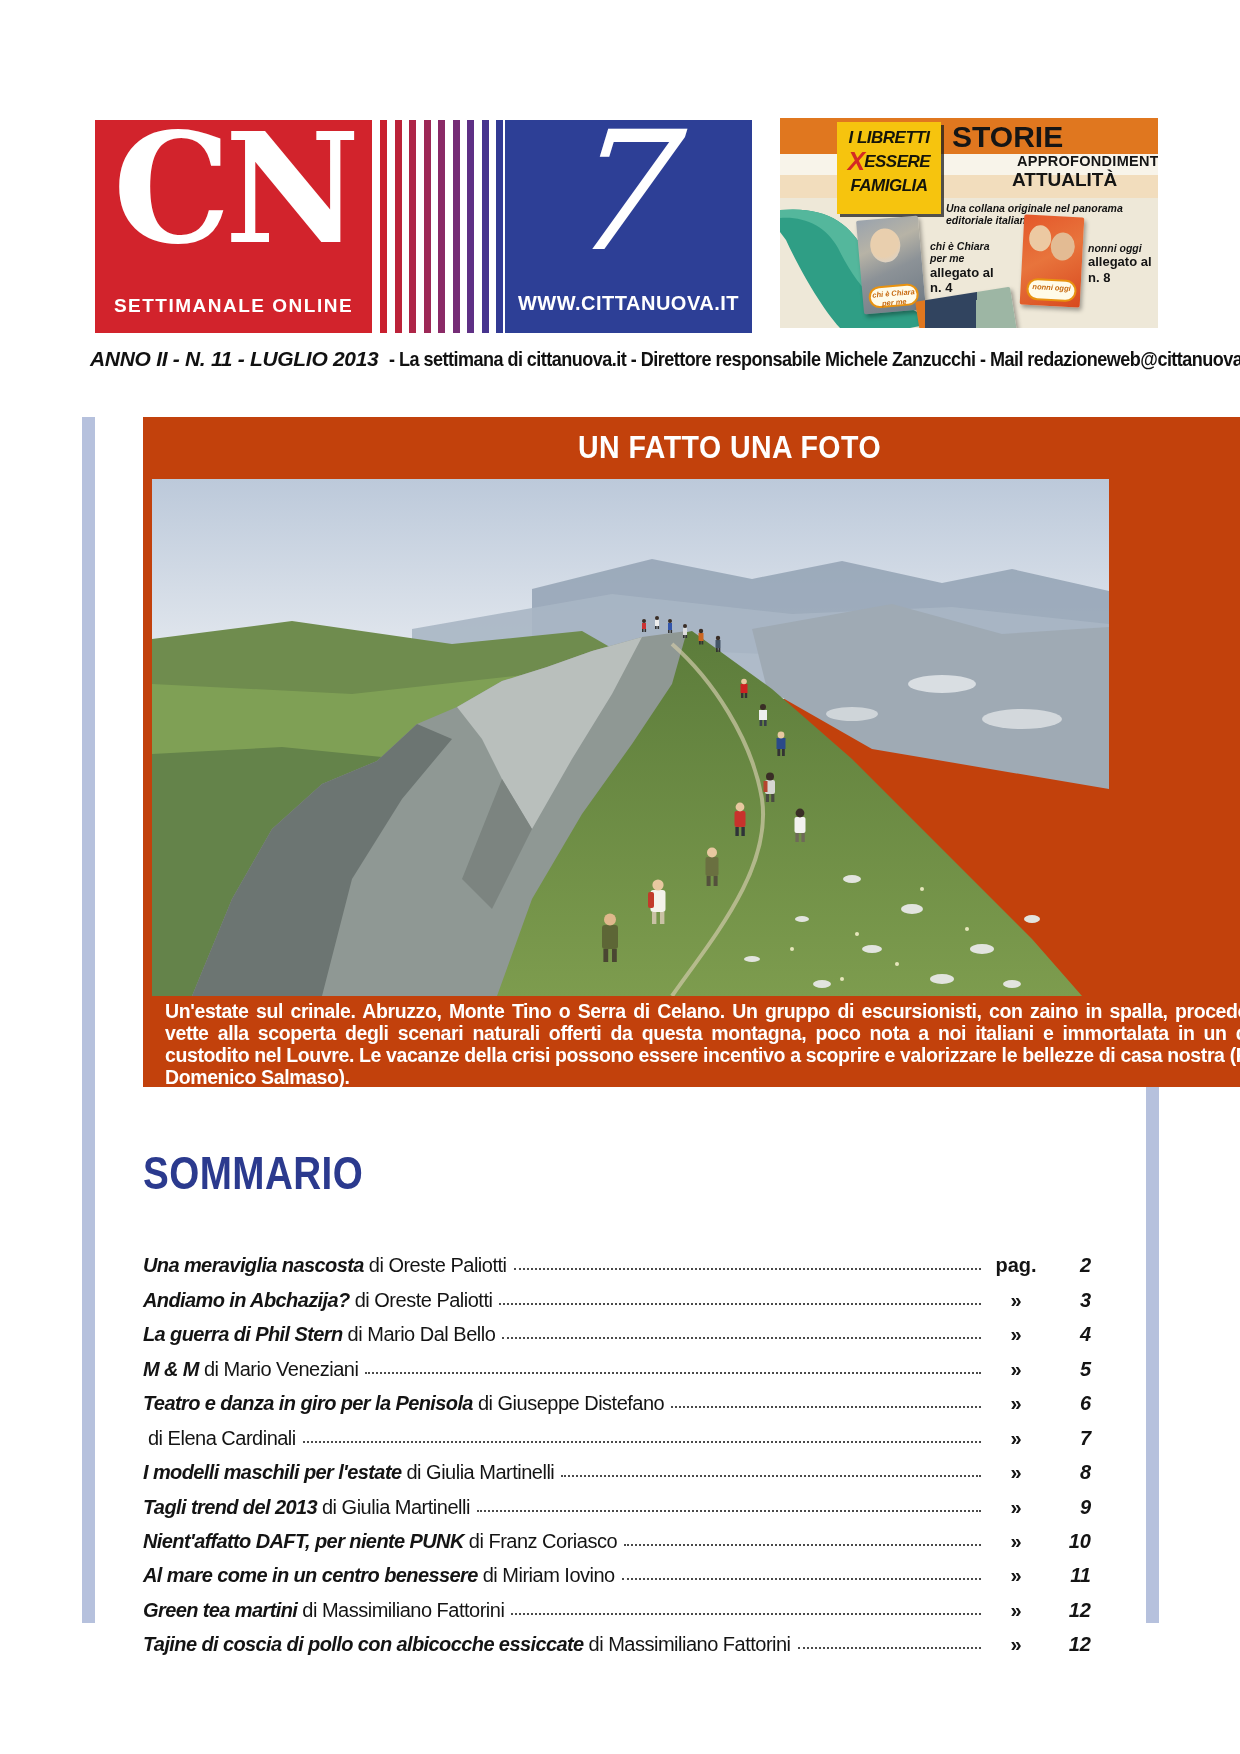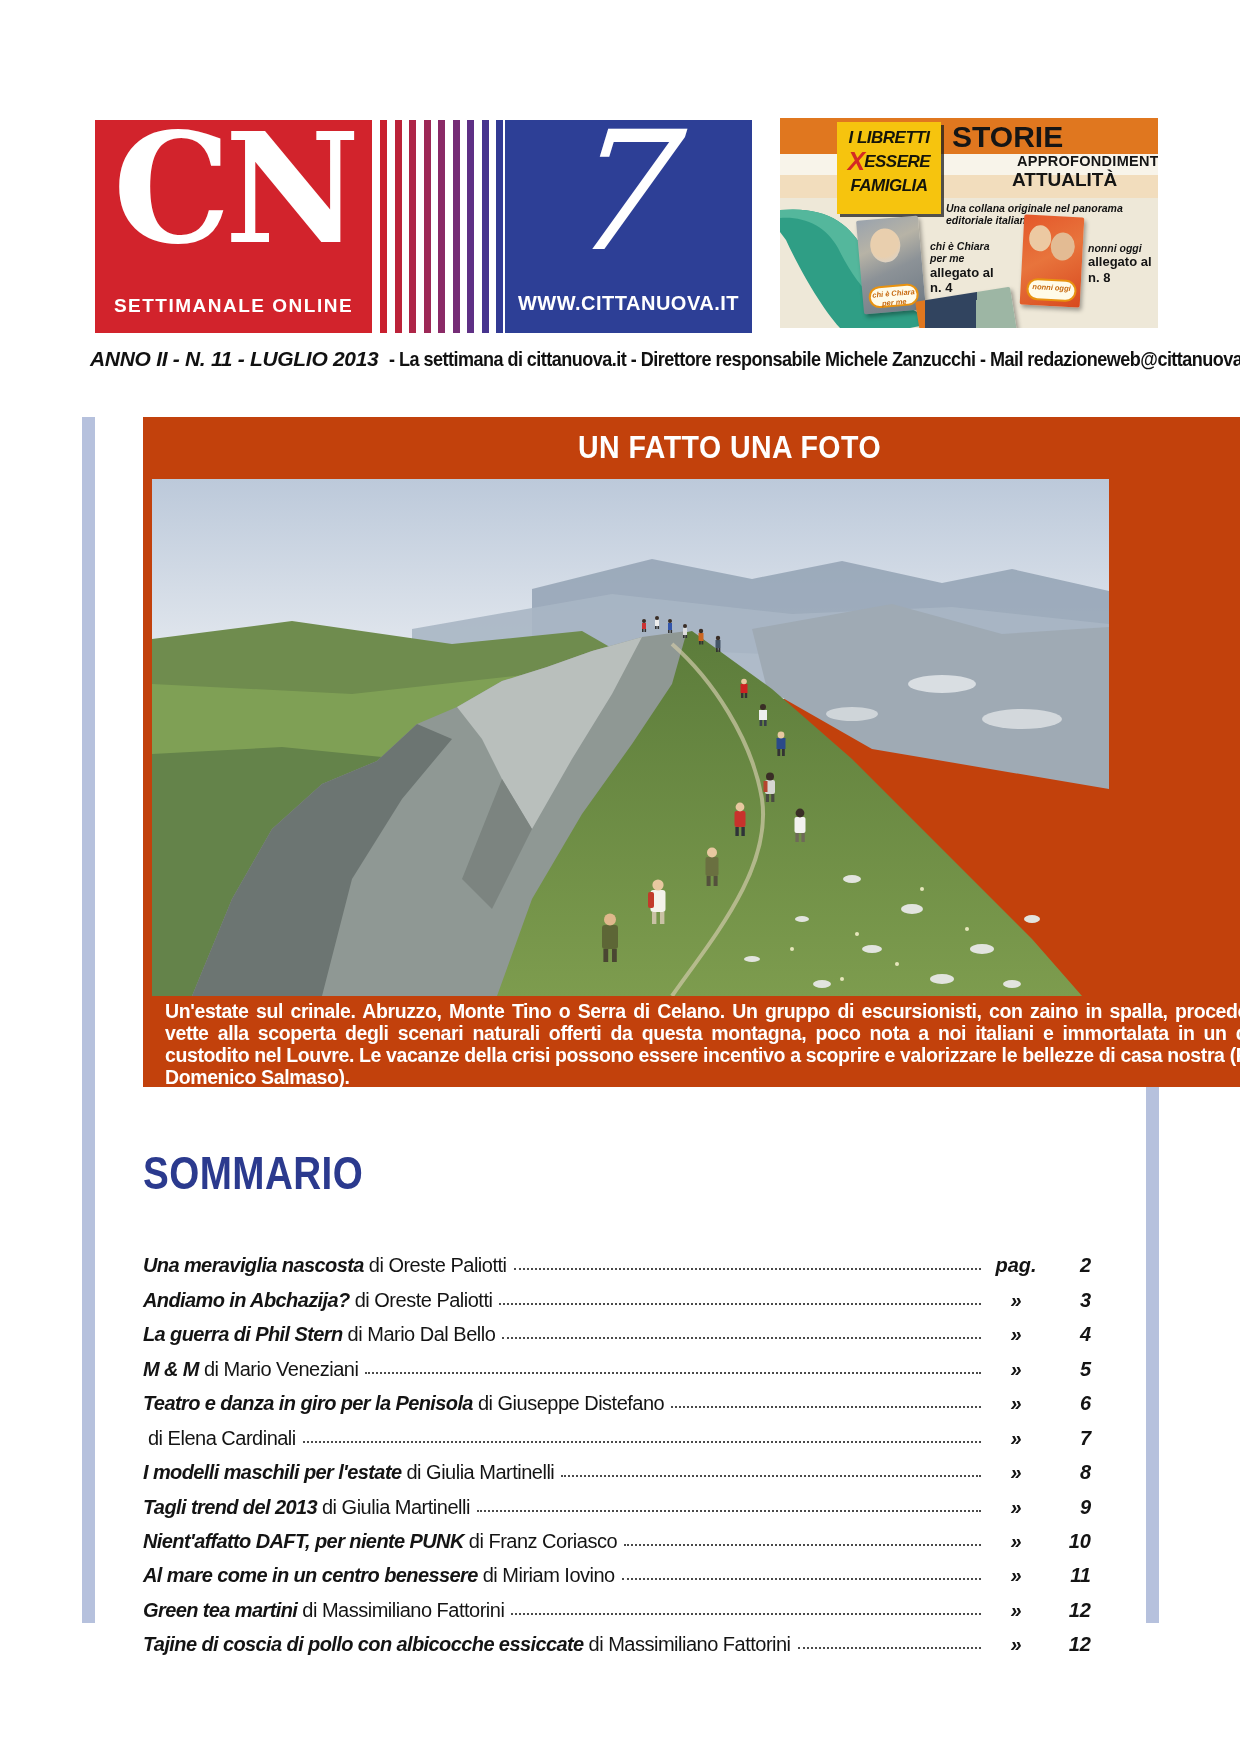--- a/index.html
+++ b/index.html
@@ -85,21 +85,21 @@
 
   
   .sommario-h { position:absolute; left:143px; top:1146px; color:#2b3a8e; font-weight:bold;
                 font-size:46px; letter-spacing:0.5px; transform:scaleX(0.84); transform-origin:left center; }
   .toc { position:absolute; left:143px; top:1243px; width:948px; }
   .toc-row { display:flex; align-items:flex-end; height:34.45px; color:#141414; }
   .toc-title { font-weight:bold; font-style:italic; font-size:20px; letter-spacing:-0.6px; white-space:nowrap; }
   .toc-author { font-size:20px; letter-spacing:-0.5px; white-space:nowrap; margin-left:5px; }
   .toc-leader { flex:1; border-bottom:2px dotted #4a4a4a; margin:0 6px 0 7px; align-self:flex-end;
                 margin-bottom:7px; min-width:12px; }
-  .toc-pagelabel { width:58px; text-align:center; font-weight:bold; font-style:italic; font-size:20px; flex:none; }
+  .toc-pagelabel { width:58px; text-align:center; font-weight:bold; font-size:20px; flex:none; }
   .toc-page { width:46px; text-align:right; font-weight:bold; font-style:italic; font-size:20px; flex:none; letter-spacing:0; }
 </style>
 </head>
 <body>
 
 <div class="page">
 
   <div class="logo-red">
     <div class="logo-cn">CN</div>
     <div class="logo-sub">SETTIMANALE ONLINE</div>

